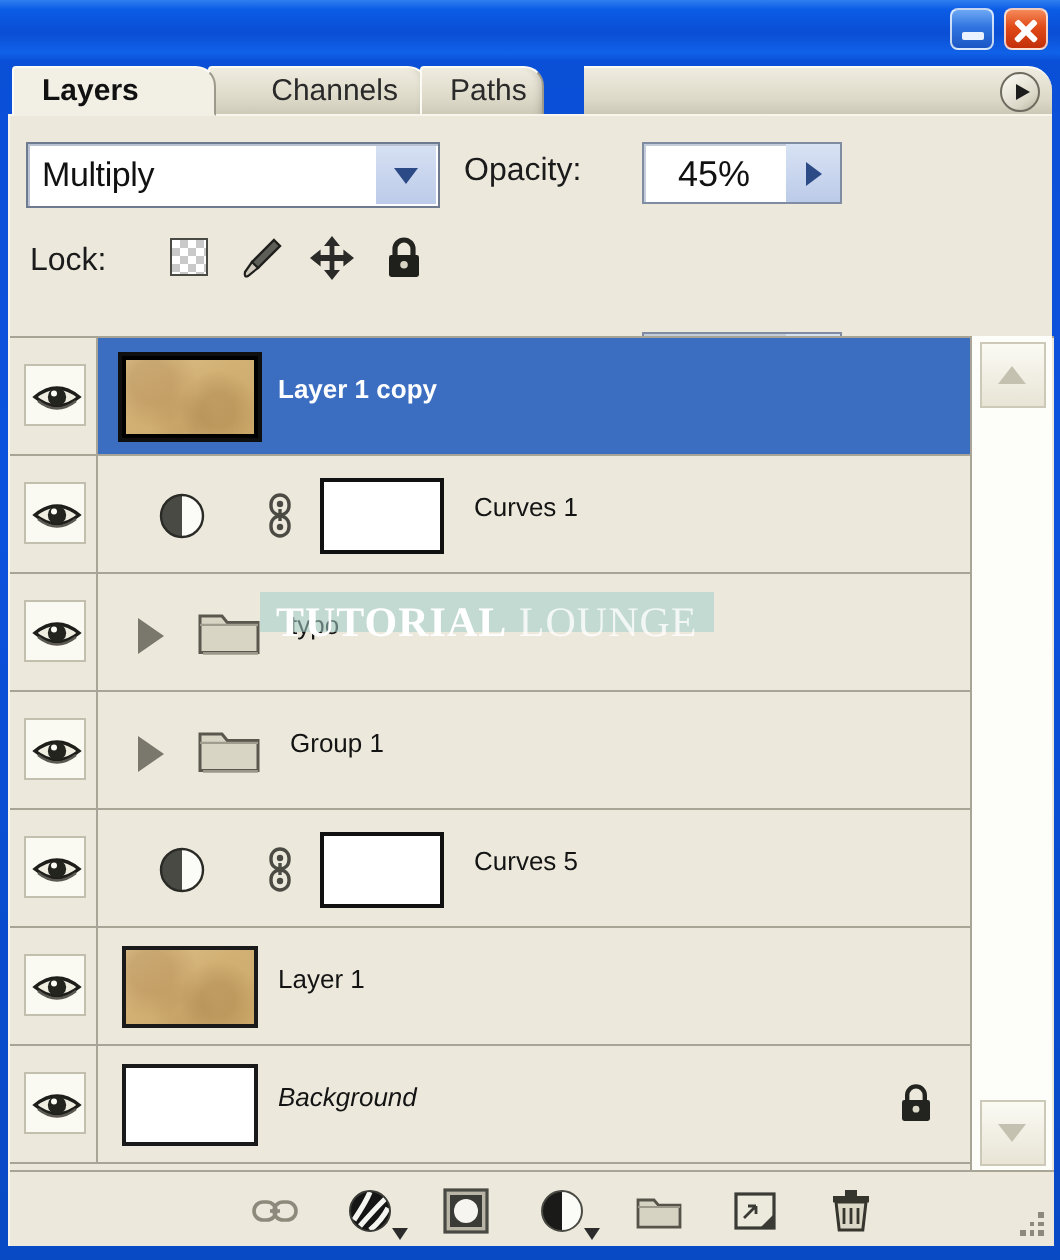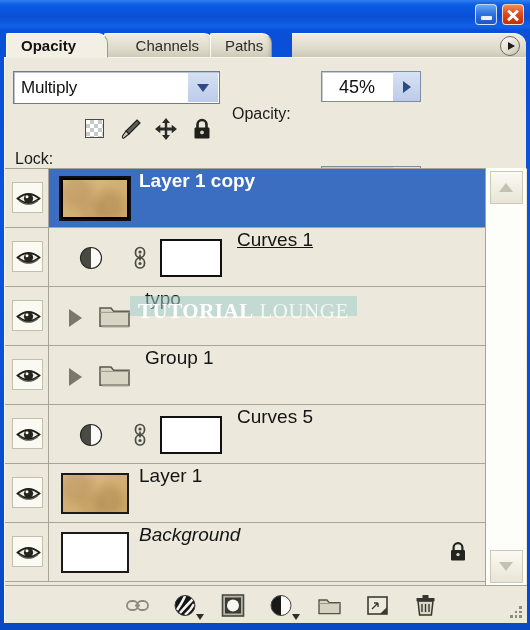--- a/index.html
+++ b/index.html
@@ -119,21 +119,21 @@
     background: linear-gradient(180deg,#d6e0f3 0%,#bccbe9 100%);
     cursor: pointer;
   }
   #blend-arrow::after {
     content: ""; position: absolute; left: 9px; top: 11px;
     border-top: 8px solid #2c4a86;
     border-left: 6px solid transparent;
     border-right: 6px solid transparent;
   }
   .field-label {
-    position: absolute; font-size: 16px; color: #1b1b1b; margin-top: 28px;
+    position: absolute; font-size: 16px; color: #1b1b1b;
   }
   #opacity-label { left: 227px; top: 14px; }
   #opacity-box {
     position: absolute; left: 316px; top: 8px; width: 100px; height: 31px;
     background: #fff; border: 1px solid #7f8ca2;
     box-shadow: inset 1px 1px 0 #c4ccda;
   }
   #fill-label { left: 254px; top: 64px; }
   #fill-box {
     position: absolute; left: 316px; top: 58px; width: 100px; height: 31px;
@@ -212,22 +212,22 @@
   }
   .thumb.selected-frame { border-color: #000; box-shadow: 0 0 0 2px #0f0f0f; }
   .thumb.texture {
     background:
       radial-gradient(circle at 20% 30%, rgba(168,128,74,.35) 0 18%, transparent 40%),
       radial-gradient(circle at 72% 68%, rgba(150,112,62,.30) 0 16%, transparent 38%),
       radial-gradient(circle at 45% 85%, rgba(180,143,88,.30) 0 14%, transparent 36%),
       linear-gradient(150deg,#dec08b 0%,#d2b074 45%,#cba868 100%);
   }
   .layer-name {
-    position: absolute; top: 1px;
-    font-size: 19px; color: #141414; white-space: nowrap;
+    position: absolute; top: 18px;
+    font-size: 13px; color: #141414; white-space: nowrap;
   }
   .layer-row.selected .layer-name { color: #fff; font-weight: bold; }
   .layer-name.italic { font-style: italic; }
   .disclosure {
     position: absolute; left: 64px; top: 22px;
     border-left: 13px solid #7a786d;
     border-top: 9px solid transparent;
     border-bottom: 9px solid transparent;
     cursor: pointer;
   }
@@ -318,21 +318,21 @@
     <div class="winbtn" id="btn-min"></div>
     <div class="winbtn" id="btn-close">
       <span class="x1"></span>
       <span class="x2"></span>
     </div>
   </div>
 
   <div id="tabstrip">
     <div id="tab-filler"></div>
     <div class="tab active" id="tab-0">
-      <span>Opacity</span>
+      <span>Layers</span>
     </div>
     <div class="tab" id="tab-1">
       <span>Channels</span>
     </div>
     <div class="tab" id="tab-2">
       <span>Paths</span>
     </div>
     <div id="panel-menu-btn"></div>
   </div>
 
@@ -420,21 +420,21 @@
           <div class="link-icon"><svg width="16" height="26" viewBox="0 0 16 26">
               <g fill="none" stroke="#4b4b44" stroke-width="1.7">
                 <rect x="3.5" y="2.5" width="9" height="10" rx="4.5"></rect>
                 <rect x="3.5" y="13" width="9" height="10" rx="4.5"></rect>
                 <path d="M8 9.5 v6"></path>
               </g>
               <circle cx="8" cy="7" r="1.6" fill="#4b4b44"></circle>
               <circle cx="8" cy="18.5" r="1.6" fill="#4b4b44"></circle>
             </svg></div>
           <div class="mask-thumb"></div>
-          <span class="layer-name" style="left: 232px; text-decoration: underline;">Curves 1</span>
+          <span class="layer-name" style="left: 232px;">Curves 1</span>
         </div>
         <div class="layer-row">
           <div class="eye-cell">
             <div class="eye-box">
               <svg width="25" height="19" viewBox="0 0 25 19">
                 <path d="M1.5 9.5 Q12.5 0.5 23.5 9.5 Q12.5 18.5 1.5 9.5 Z" fill="#efece0" stroke="#1d1d1a" stroke-width="1.7"></path>
                 <circle cx="12.5" cy="9.5" r="4.6" fill="#24241f"></circle>
                 <circle cx="11" cy="7.8" r="1.5" fill="#fdfdf8"></circle>
                 <path d="M3 11.5 Q12.5 19 22 11.5" fill="none" stroke="#5a5850" stroke-width="1.2"></path>
               </svg>

